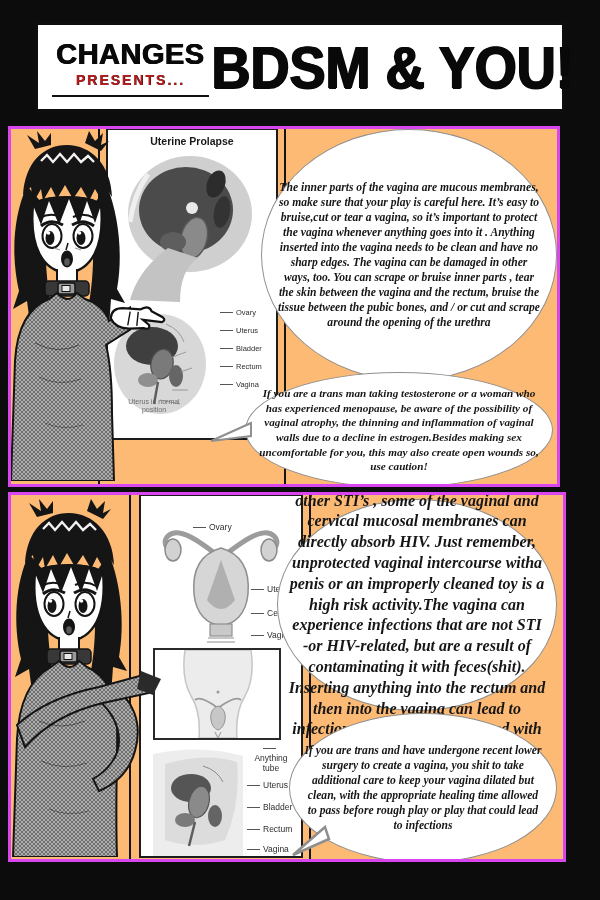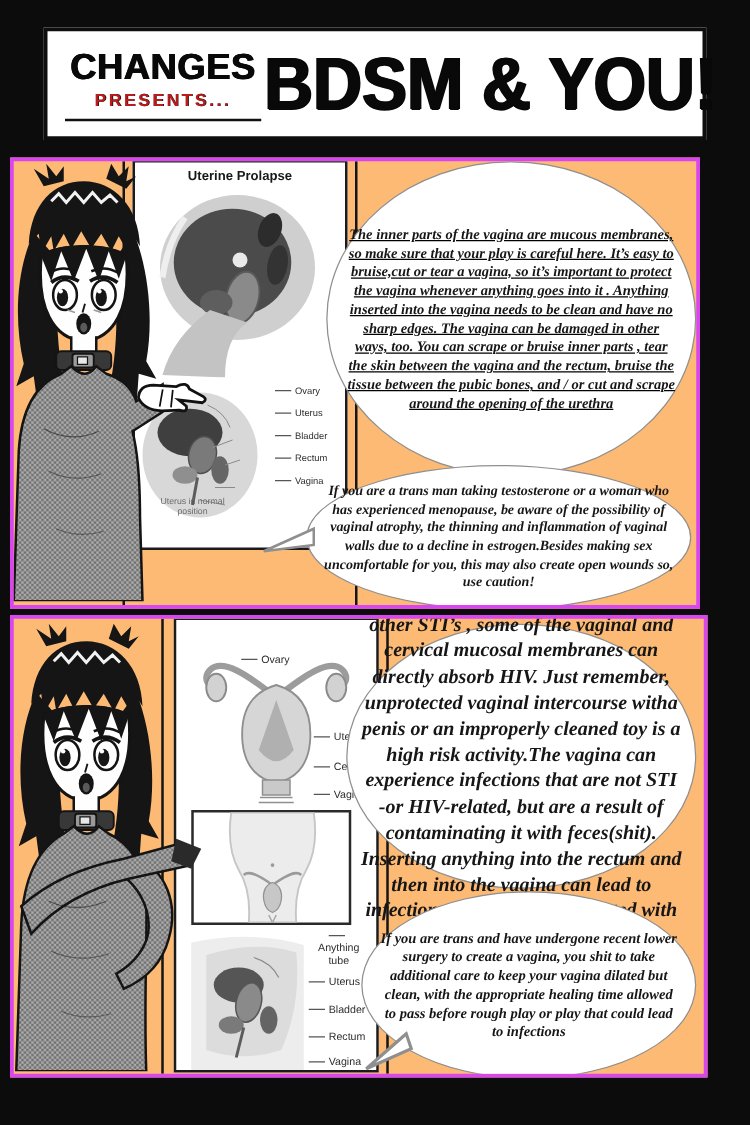--- a/index.html
+++ b/index.html
@@ -49,21 +49,21 @@
   
   .bubble {
     position:absolute; background:#fff; border:1.5px solid #8f8f8f; border-radius:50%;
     display:flex; align-items:center; justify-content:center; text-align:center;
     box-sizing:border-box; z-index:5;
   }
   .bubble .btext {
     width:90%; font-family:"Liberation Serif", serif; font-style:italic; font-weight:bold;
     color:#161616; line-height:1.3;
   }
-  #bubble1 { left:250px; top:0px;   width:296px; height:252px;text-decoration:underline; }
+  #bubble1 { left:250px; top:0px;   width:296px; height:252px; }
   #bubble1 .btext { font-size:11.6px; }
   #bubble2 { left:234px; top:243px; width:308px; height:116px; z-index:6; }
   #bubble2 .btext { font-size:11.2px; width:94%; }
   #bubble3 { left:266px; top:4px;   width:280px; height:212px; }
   #bubble3 .btext { font-size:16px; width:93%; }
   #bubble4 { left:278px; top:218px; width:268px; height:150px; z-index:6; }
   #bubble4 .btext { font-size:11.6px; }
   .tail { position:absolute; z-index:7; }
 
   .char { position:absolute; z-index:2; }

